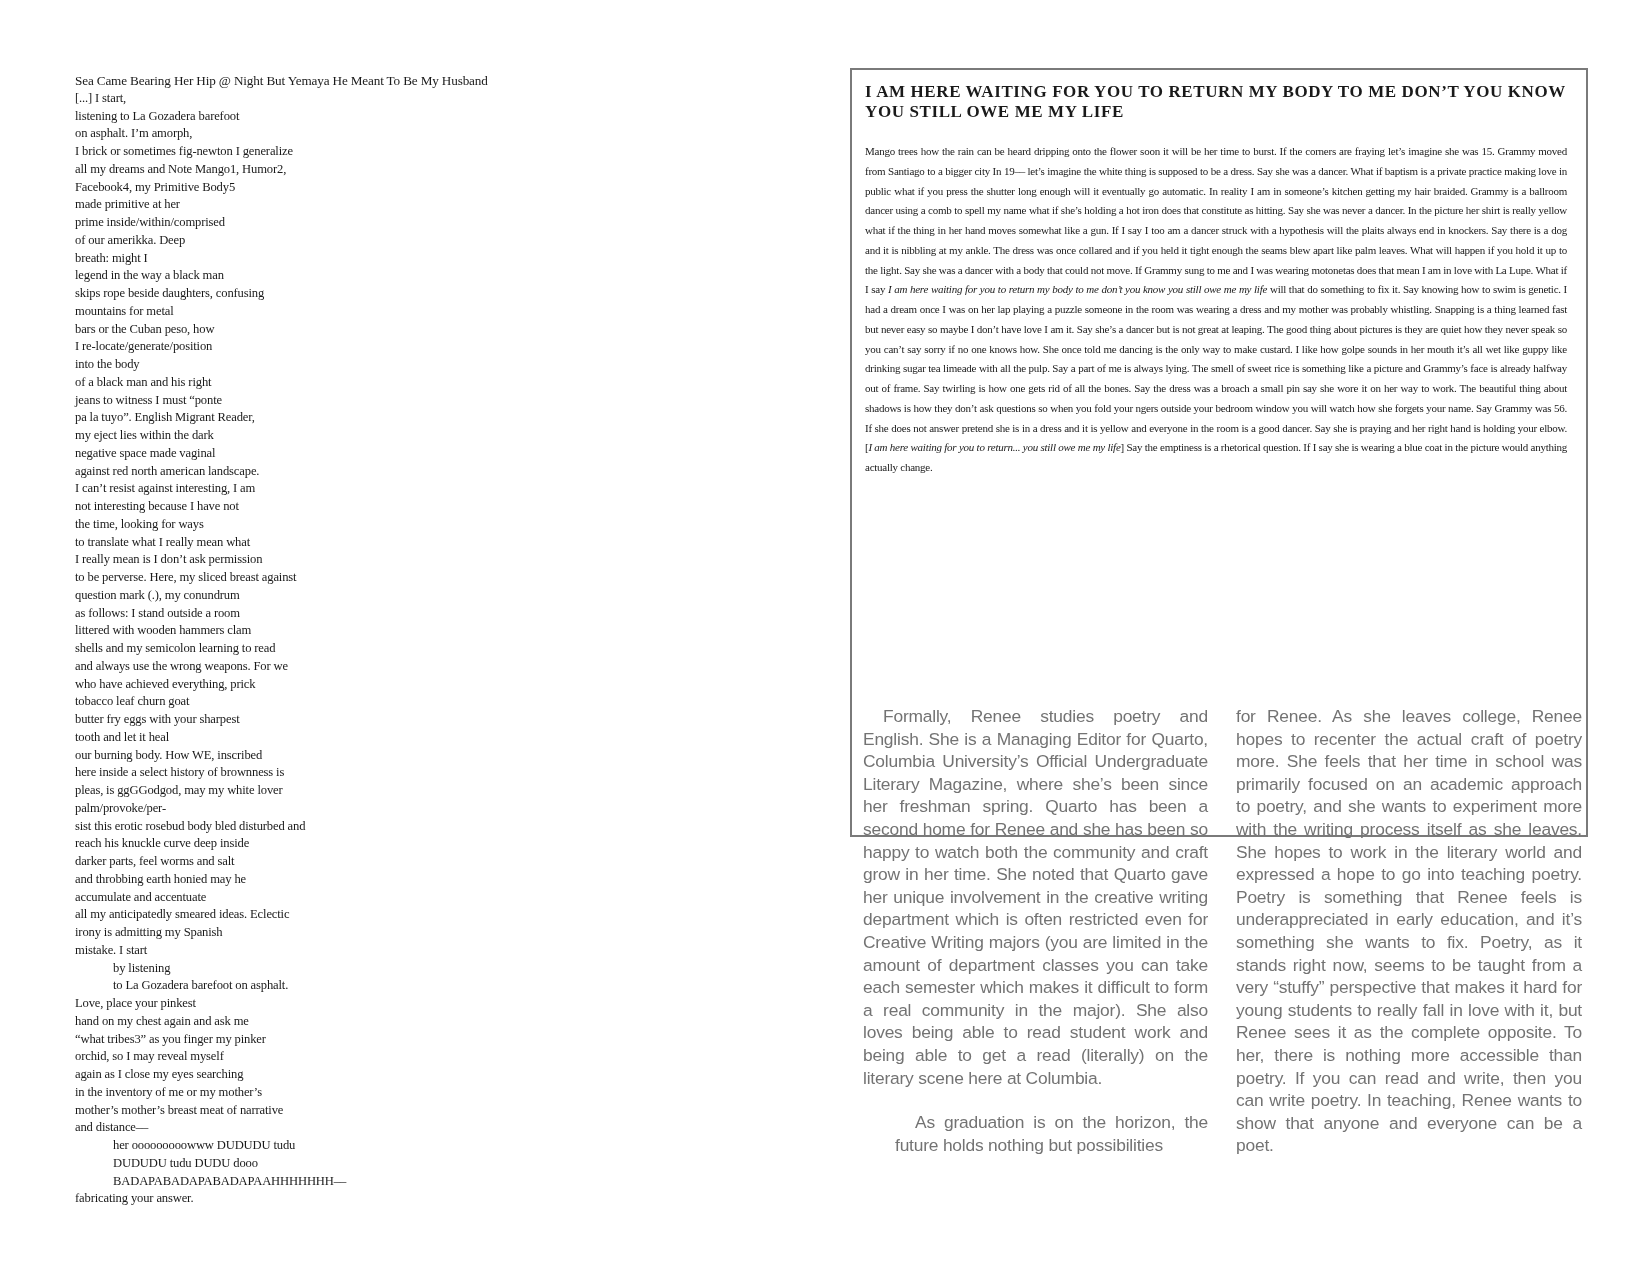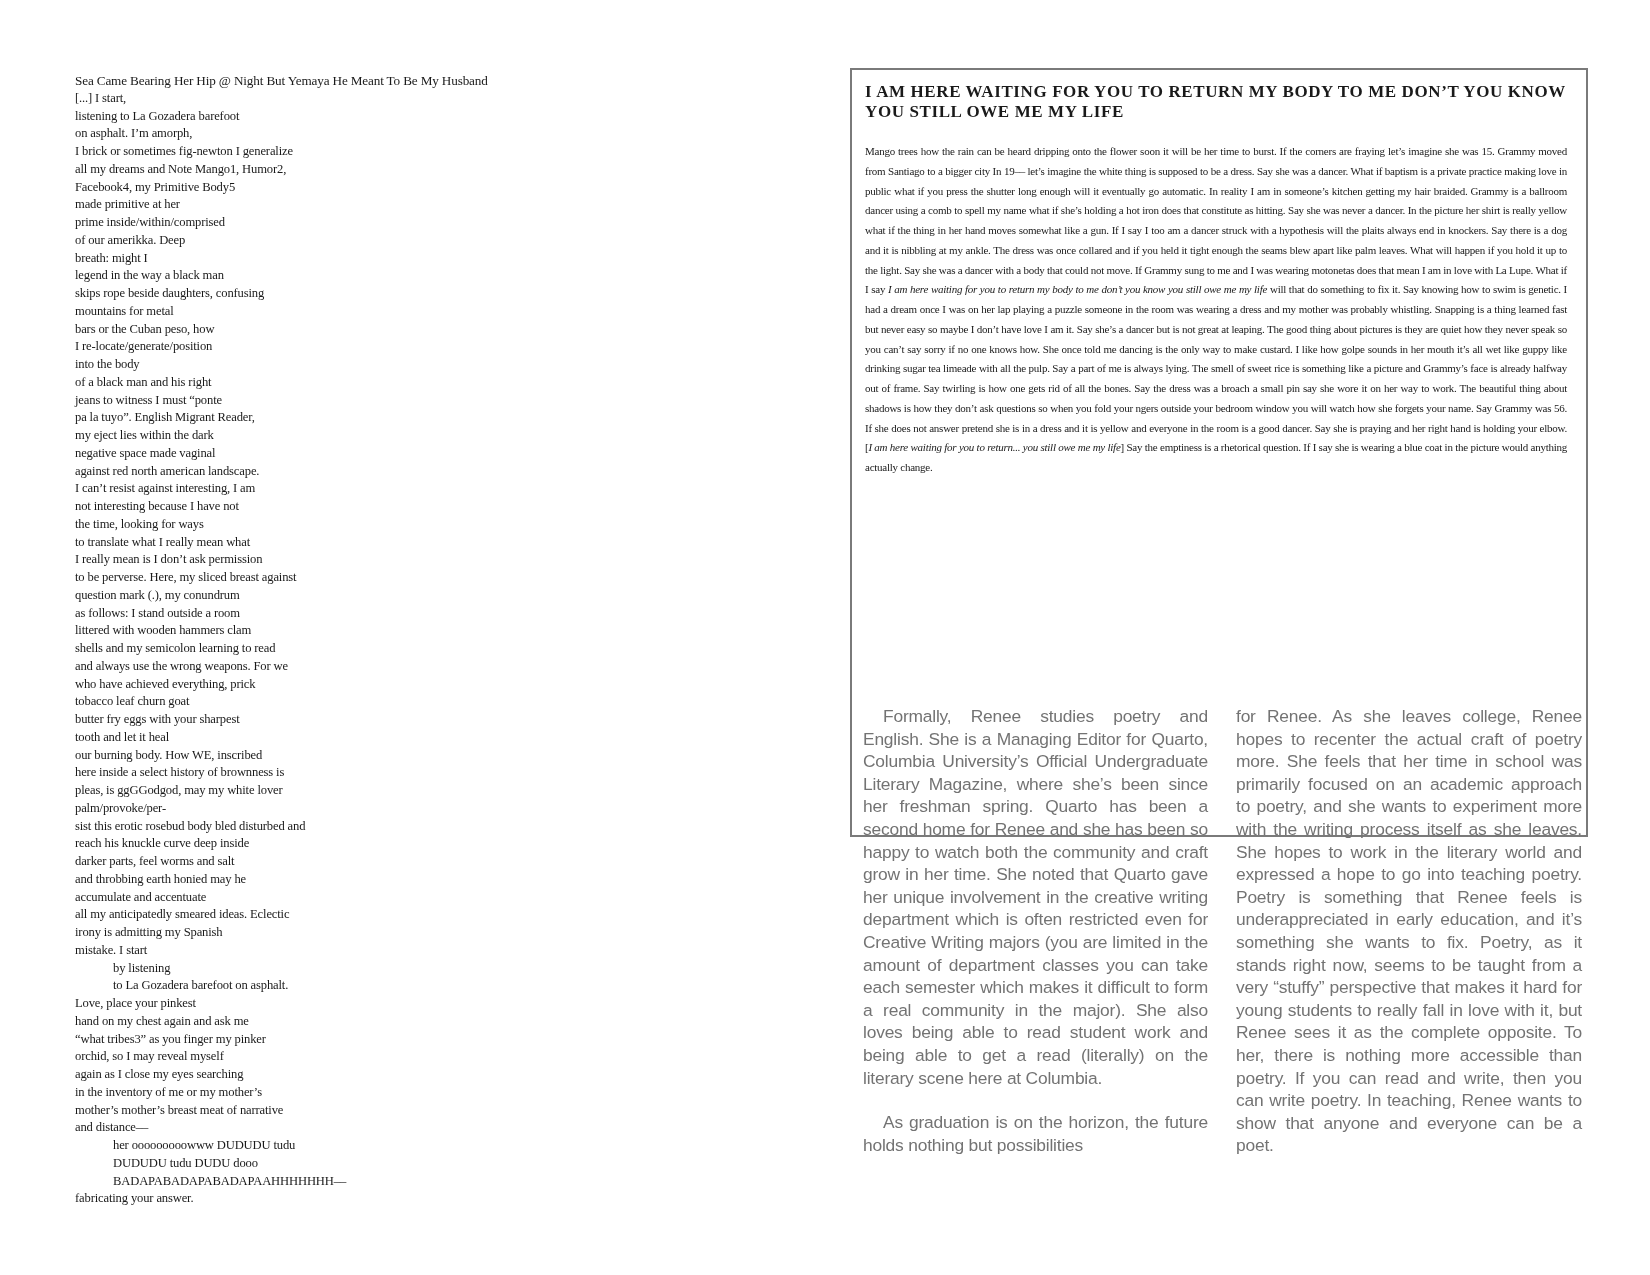--- a/index.html
+++ b/index.html
@@ -31,21 +31,21 @@
 
   .bio {
     position: absolute; top: 705px;
     font-family: "Liberation Sans", "DejaVu Sans", sans-serif;
     font-size: 17.4px; line-height: 22.6px; text-align: justify; color: #737373;
     letter-spacing: -0.2px;
   }
   .bio.col1 { left: 863px; width: 345px; }
   .bio.col2 { left: 1236px; width: 346px; }
   .bio p { margin: 0; text-indent: 20px; }
-  .bio p + p { margin-top: 22px; }
+  .bio p + p { margin-top: 22px; margin-left: 32px; }
   .bio p.cont { text-indent: 0; }
 </style>
 </head>
 <body>
 
 <div class="left-page">
   <div class="poem-title">Sea Came Bearing Her Hip @ Night But Yemaya He Meant To Be My Husband</div>
   <div id="poem-lines">
       <span class="poem-line">[...] I start,</span>
       <span class="poem-line">listening to La Gozadera barefoot</span>

